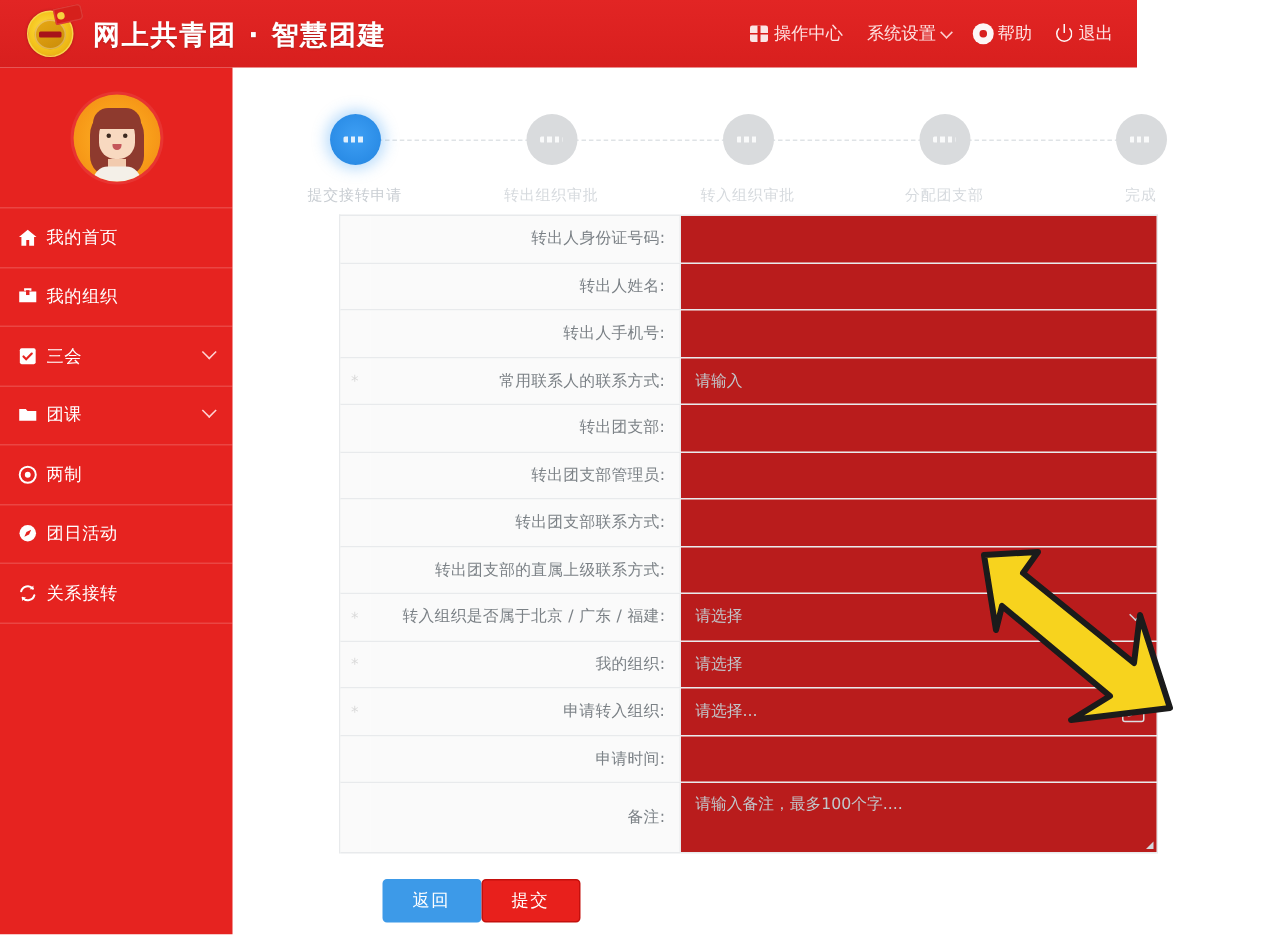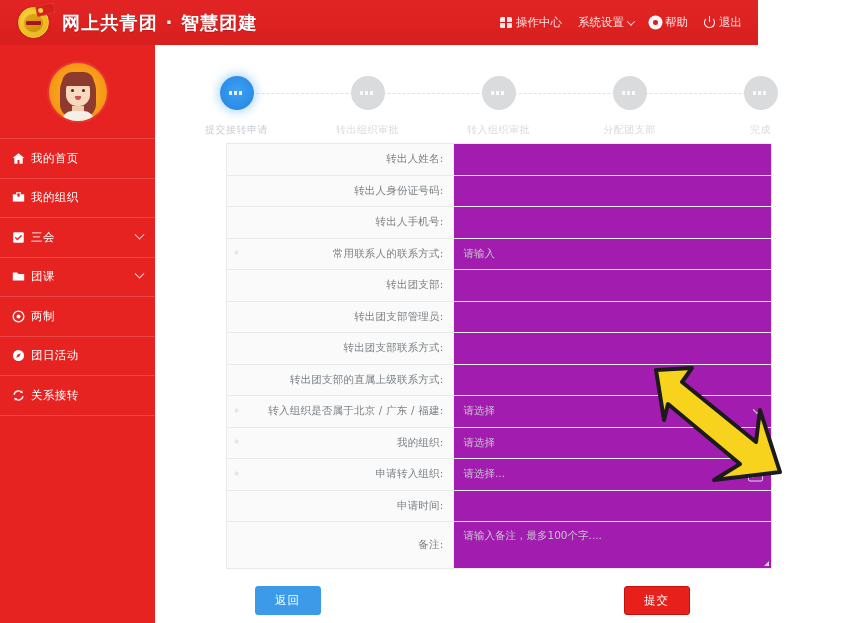--- a/index.html
+++ b/index.html
@@ -332,21 +332,21 @@
     padding: 5px 9px 5px 0;
     font-size: 10.5px;
     color: #7b8186;
     letter-spacing: .2px;
     white-space: nowrap;
     border-right: 1px solid #e8eaec;
   }
   .flabel-wrap { width: 227px; display: flex; }
   .fvalue {
     flex: 1 1 auto;
-    background: #a21caf;
+    background: #b91c1c;
     display: flex; align-items: center;
     padding: 5px 26px 5px 10px;
     font-size: 10.5px;
     color: #c2c6ca;
     position: relative;
     min-height: 30.5px;
   }
   .fvalue .caret {
     position: absolute;
     right: 11px; top: 50%;
@@ -380,21 +380,20 @@
     border-bottom: 5px solid #d4d8dc;
   }
   .frow.tall .flabel { align-items: center; }
 
   
   .btn-row {
     width: 546px;
     margin: 17px auto 0 auto;
     display: flex;
     align-items: center;
-    justify-content: space-between;
     padding: 0 0 0 0;
   }
   .btn {
     font-size: 11.5px;
     color: #fff;
     border-radius: 3px;
     padding: 6px 0;
     width: 66px;
     text-align: center;
     cursor: pointer;
@@ -586,29 +585,29 @@
             </div>
           <div class="slabel">完成</div>
         </div>
       </div>
 
       <div class="form-card">
 
         <div class="frow">
           <div class="flabel-wrap">
             <div class="fstar"></div>
+            <div class="flabel">转出人身份证号码:</div>
+          </div>
+          <div class="fvalue"></div>
+        </div>
+
+        <div class="frow">
+          <div class="flabel-wrap">
+            <div class="fstar"></div>
             <div class="flabel">转出人姓名:</div>
-          </div>
-          <div class="fvalue"></div>
-        </div>
-
-        <div class="frow">
-          <div class="flabel-wrap">
-            <div class="fstar"></div>
-            <div class="flabel">转出人身份证号码:</div>
           </div>
           <div class="fvalue"></div>
         </div>
 
         <div class="frow">
           <div class="flabel-wrap">
             <div class="fstar"></div>
             <div class="flabel">转出人手机号:</div>
           </div>
           <div class="fvalue"></div>

